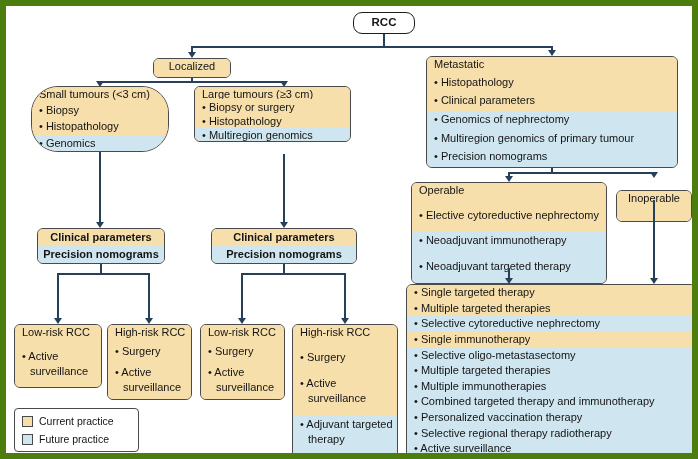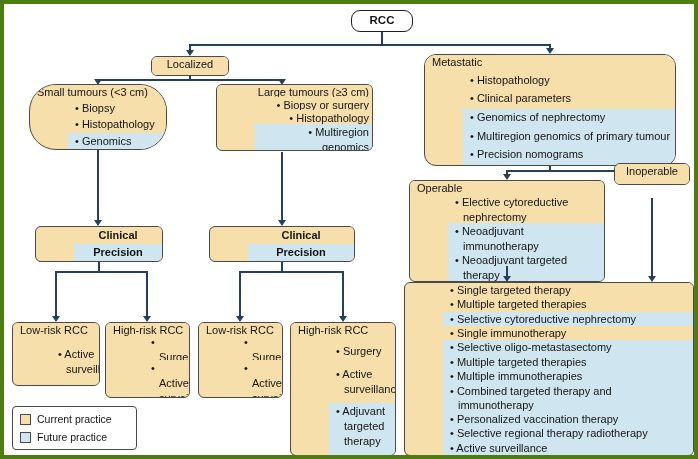--- a/index.html
+++ b/index.html
@@ -1,31 +1,31 @@
 <!DOCTYPE html>
 <html style="--current: #f7dfab; --future: #cfe6f0; --arrow: #27405a;"><head>
 <meta charset="utf-8">
 <style>
   * { box-sizing: border-box; margin: 0; padding: 0; }
   html, body { background: #ffffff; }
   body { font-family: "Liberation Sans", sans-serif; }
   .canvas {
     position: relative; width: 698px; height: 459px;
-    background: #fff; border: 4px solid #4d7c0f;
+    background: #fff; border: 6px solid #4d7c0f;
     font-size: 11px; color: #141414; overflow: hidden;
   }
   .node {
     position: absolute; border: 1px solid #4a4a4a; border-radius: 6px;
     overflow: hidden; display: flex; flex-direction: column;
     background: var(--current);
   }
   .node > div { flex: 1 1 auto; min-height: 0; }
   .title { font-weight: normal; background: var(--current); padding: 0 3px 0 7px; line-height: 14px; }
   .title.t-center { text-align: center; padding-left: 3px; }
-  .row { line-height: 15px; padding: 1px 3px 0 15px; text-indent: -8px; margin-left: 38px; }
+  .row { line-height: 15px; padding: 1px 3px 0 15px; text-indent: -8px; }
   .bullets .row::before { content: "• "; }
   .compact .row { line-height: 14px; padding-top: 0; }
   .cp .row { text-align: center; font-weight: bold; padding-left: 3px; text-indent: 0; }
   .row.current { background: var(--current); }
   .row.future { background: var(--future); }
   .rcc {
     position: absolute; background: #ffffff; border: 1.4px solid #1d1d1d;
     border-radius: 9px; font-weight: bold; text-align: center; line-height: 19px;
     font-size: 11.5px;
   }
@@ -68,29 +68,29 @@
   <div class="head" style="left:274px;top:75px;"></div>
 
   <div class="node bullets" style="left:25px;top:80px;width:138px;height:66px;border-radius:27px;">
     <div class="title">Small tumours (&lt;3 cm)</div>
 
   <div class="row current"><span>Biopsy</span></div>
       <div class="row current"><span>Histopathology</span></div>
       <div class="row future"><span>Genomics</span></div>
     </div>
 
-  <div class="node bullets" style="left:212px;top:80px;width:157px;height:67px;text-align:right;">
+  <div class="node bullets" style="left:188px;top:80px;width:157px;height:56px;">
     <div class="title">Large tumours (≥3 cm)</div>
 
   <div class="row current"><span>Biopsy or surgery</span></div>
       <div class="row current"><span>Histopathology</span></div>
       <div class="row future"><span>Multiregion genomics</span></div>
     </div>
 
-  <div class="node bullets" style="left:420px;top:50px;width:252px;height:112px;border-radius:12px;">
+  <div class="node bullets" style="left:420px;top:50px;width:252px;height:112px;">
     <div class="title">Metastatic</div>
 
   <div class="row current"><span>Histopathology</span></div>
       <div class="row current"><span>Clinical parameters</span></div>
       <div class="row future"><span>Genomics of nephrectomy</span></div>
       <div class="row future"><span>Multiregion genomics of primary tumour</span></div>
       <div class="row future"><span>Precision nomograms</span></div>
     </div>
 
   <div class="line" style="left:93px;top:146px;width:2px;height:70px;"></div>
@@ -155,21 +155,21 @@
   <div class="head" style="left:644px;top:166px;"></div>
 
   <div class="node bullets" style="left:405px;top:176px;width:196px;height:102px;">
     <div class="title">Operable</div>
 
   <div class="row current"><span>Elective cytoreductive nephrectomy</span></div>
       <div class="row future"><span>Neoadjuvant immunotherapy</span></div>
       <div class="row future"><span>Neoadjuvant targeted therapy</span></div>
     </div>
 
-  <div class="node" style="left:610px;top:159px;width:76px;height:22px;">
+  <div class="node" style="left:610px;top:184px;width:76px;height:32px;">
     <div class="title t-center">Inoperable</div>
   </div>
 
   <div class="line" style="left:502px;top:262px;width:2px;height:10px;"></div>
   <div class="head" style="left:499px;top:272px;"></div>
   <div class="line" style="left:647px;top:194px;width:2px;height:78px;"></div>
   <div class="head" style="left:644px;top:272px;"></div>
 
   <div class="node bullets compact" style="left:400px;top:278px;width:290px;height:174px;">
 

